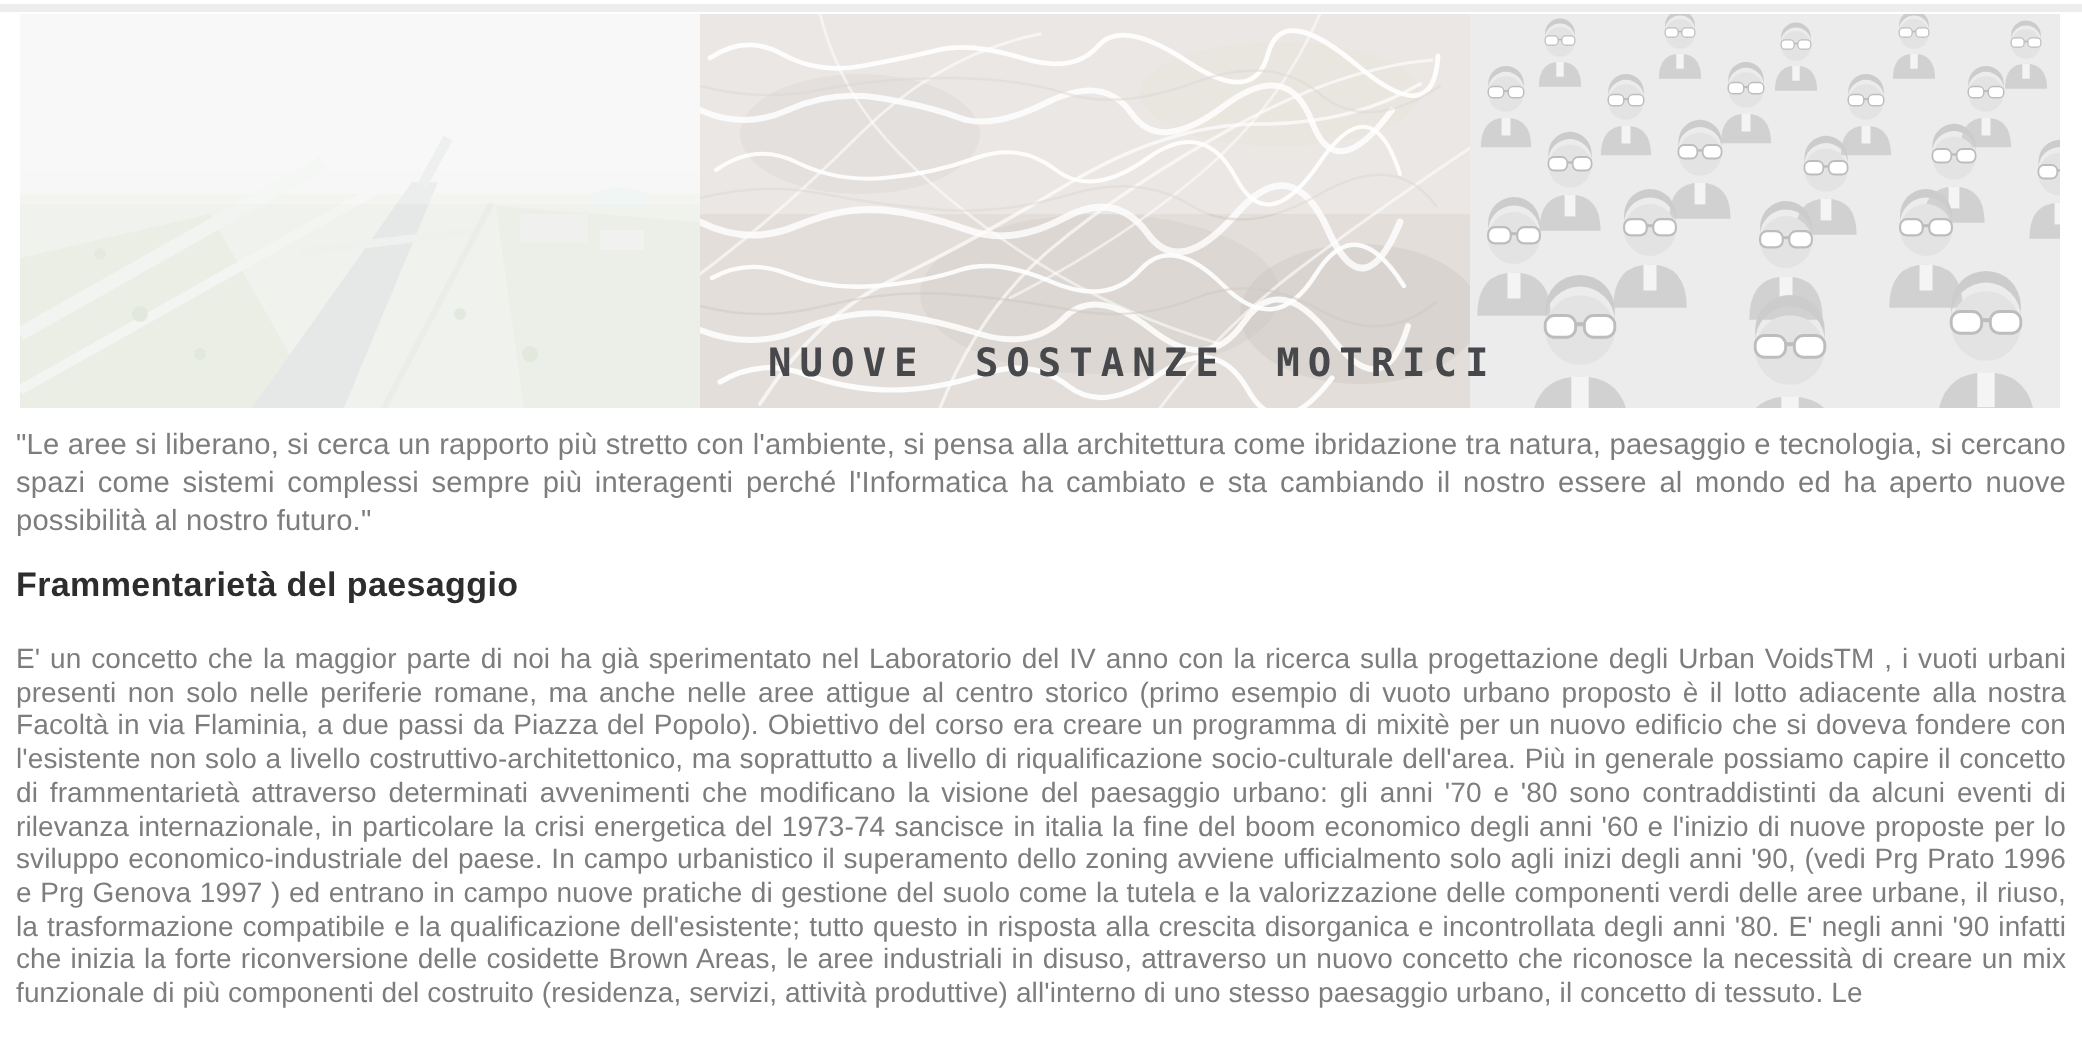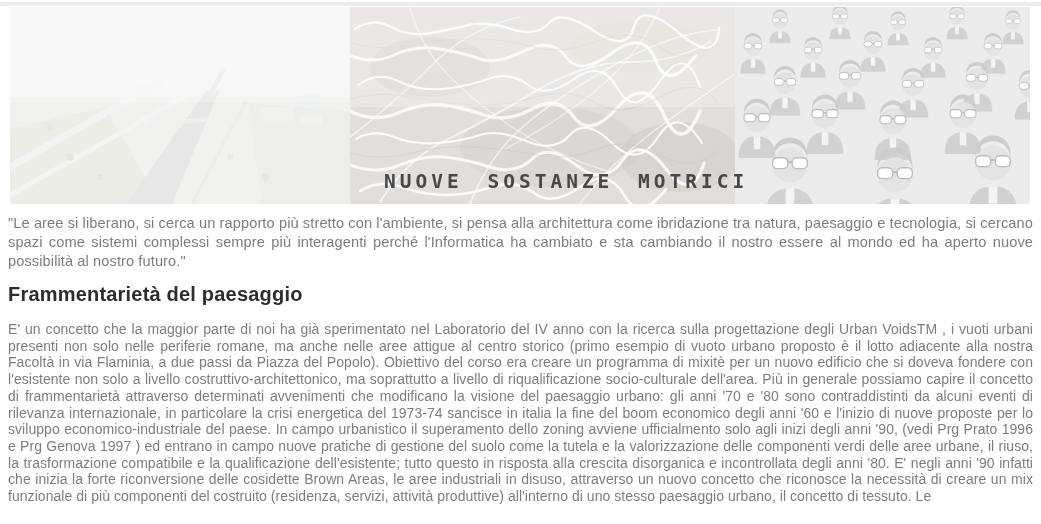--- a/index.html
+++ b/index.html
@@ -25,21 +25,21 @@
     font-weight:bold;font-size:19.5px;letter-spacing:4px;word-spacing:9px;
     color:#46484b;white-space:nowrap;margin-left:44px;
   }
   .quote{
     position:absolute;top:214px;left:8px;width:1025px;
     font-size:14.6px;line-height:19px;color:#7d7d7d;
     text-align:justify;letter-spacing:0.1px;
   }
   .section-heading{
     position:absolute;top:283px;left:8px;width:1025px;margin:0;
-    font-size:20px;font-weight:bold;color:#2d2d2d;letter-spacing:0.2px;
+    font-size:17px;font-weight:bold;color:#2d2d2d;letter-spacing:0.2px;
   }
   .bodytext{
     position:absolute;top:321px;left:8px;width:1025px;height:203px;
     font-size:14px;line-height:16.7px;color:#7d7d7d;
     text-align:justify;letter-spacing:0.05px;overflow:hidden;
   }
 </style>
 </head>
 <body>
 

